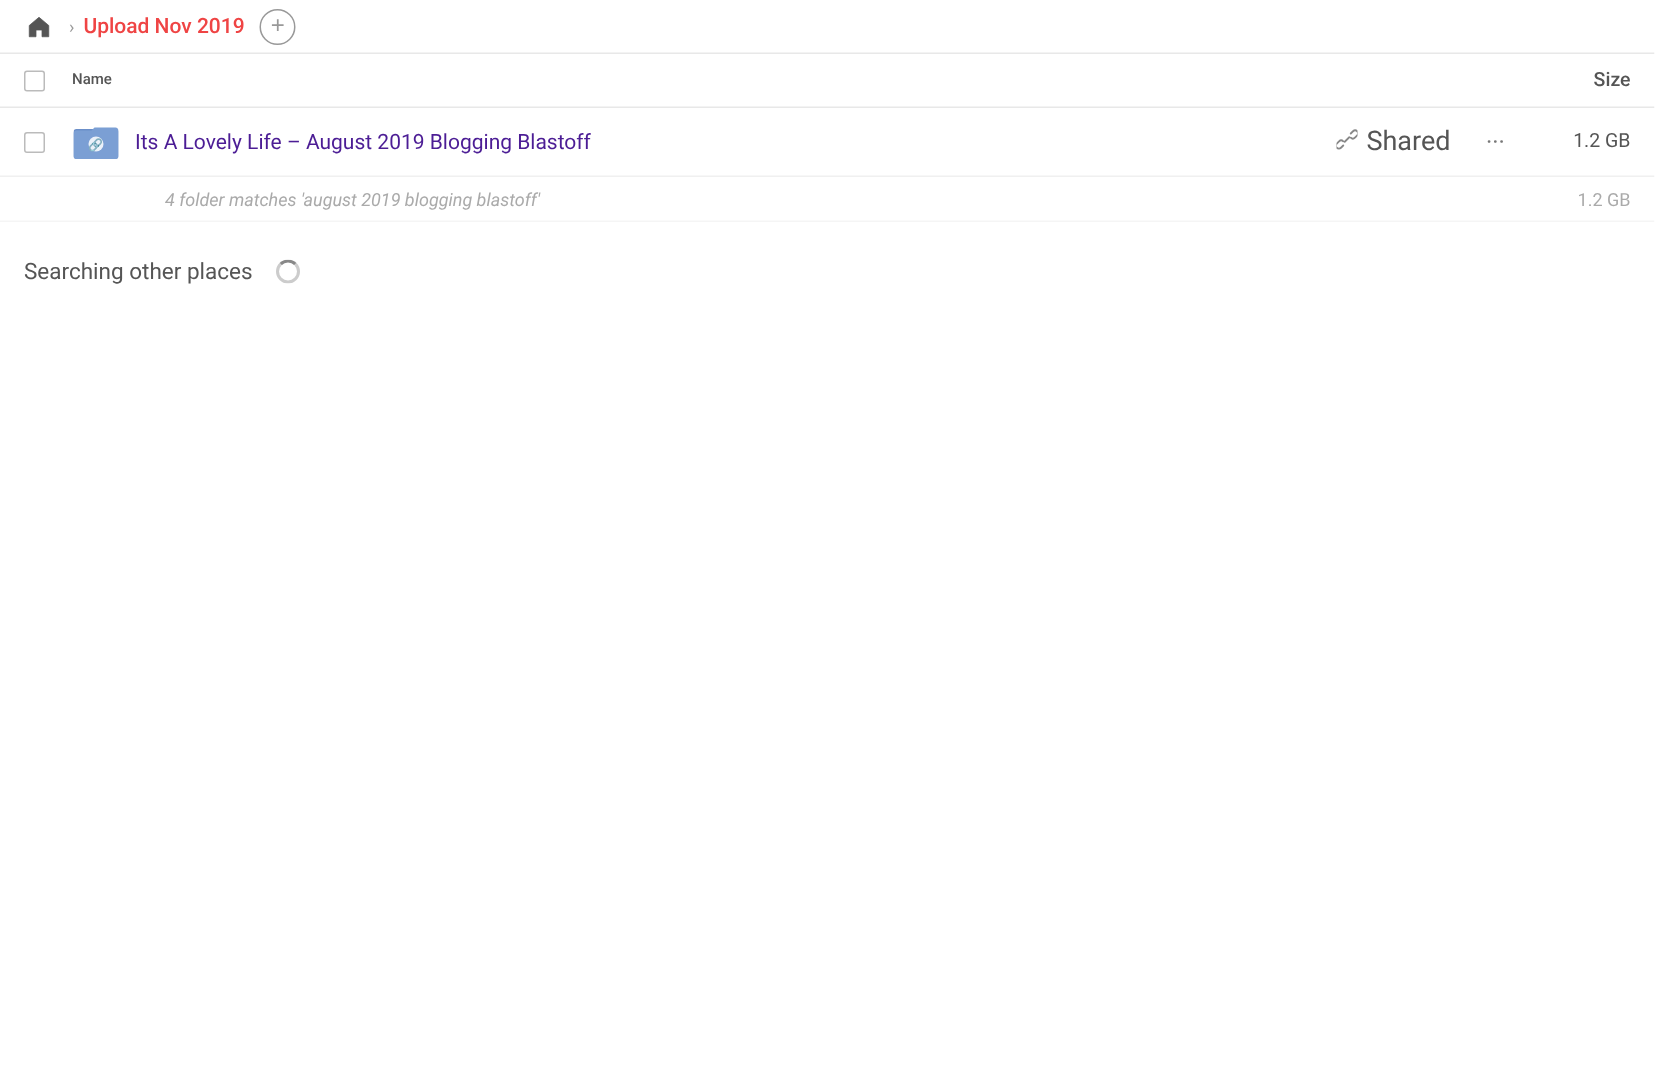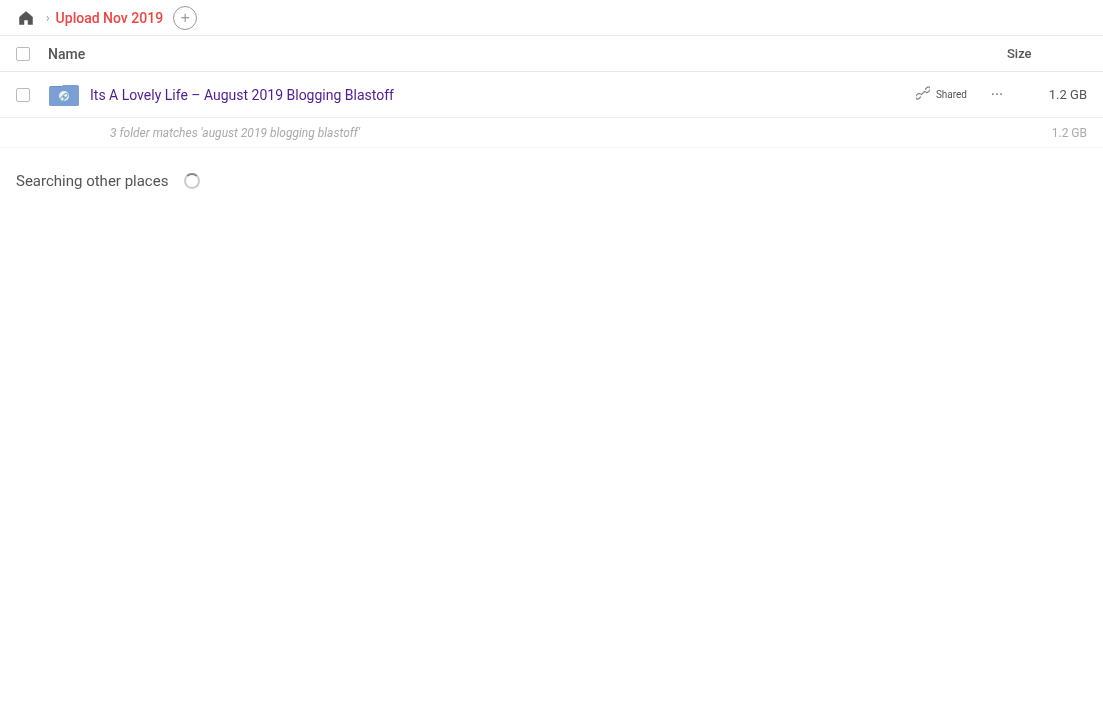--- a/index.html
+++ b/index.html
@@ -76,30 +76,31 @@
 
     .col-checkbox {
       width: 20px;
       margin-right: 12px;
       display: flex;
       align-items: center;
     }
 
     .col-name-label {
       flex: 1;
-      font-size: 14px;
+      font-size: 10px;
       color: #555;
       font-weight: 500;
     }
 
     .col-size-label {
       font-size: 13px;
       color: #555;
       font-weight: 500;
       width: 80px;
+      text-align: right;
     }
 
     
     .file-row {
       display: flex;
       align-items: center;
       padding: 0 16px;
       height: 46px;
       border-bottom: 1px solid #f0f0f0;
       cursor: pointer;
@@ -138,21 +139,21 @@
       gap: 6px;
       margin-right: 16px;
     }
 
     .shared-link-icon {
       color: #999;
       font-size: 14px;
     }
 
     .shared-label {
-      font-size: 10px;
+      font-size: 18px;
       color: #555;
     }
 
     .more-button {
       width: 28px;
       height: 28px;
       display: flex;
       align-items: center;
       justify-content: center;
       border-radius: 4px;
@@ -283,20 +284,20 @@
     <span class="shared-label">Shared</span>
   </div>
 
   <div class="more-button">
     <span>···</span>
   </div>
   <span class="file-size">1.2 GB</span>
 </div>
 
 <div class="match-row">
-  <span class="match-text">3 folder matches 'august 2019 blogging blastoff'</span>
+  <span class="match-text">4 folder matches 'august 2019 blogging blastoff'</span>
   <span class="match-size">1.2 GB</span>
 </div>
 
 <div class="searching-section">
   <span class="searching-label">Searching other places</span>
   <div class="loading-spinner"></div>
 </div>
 
 </body></html>

